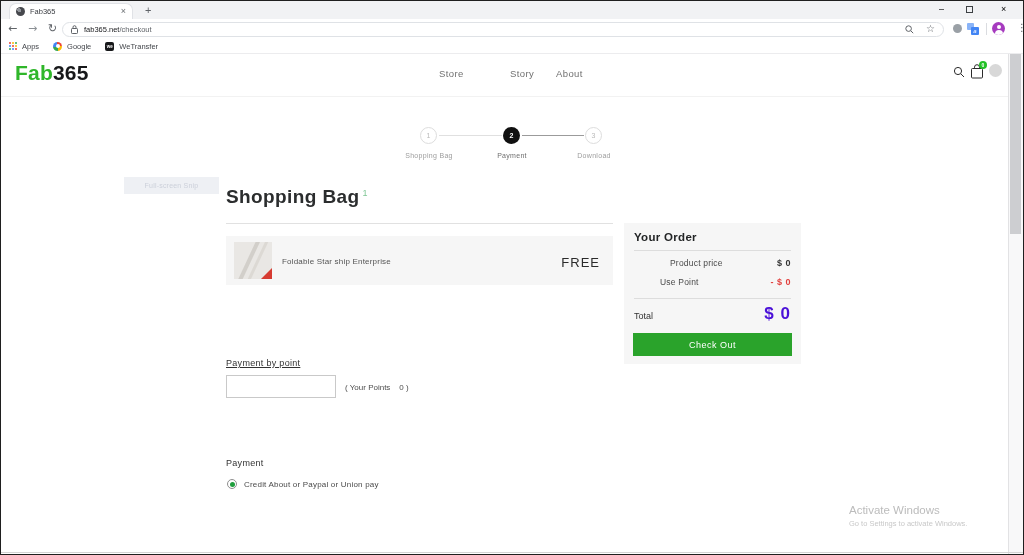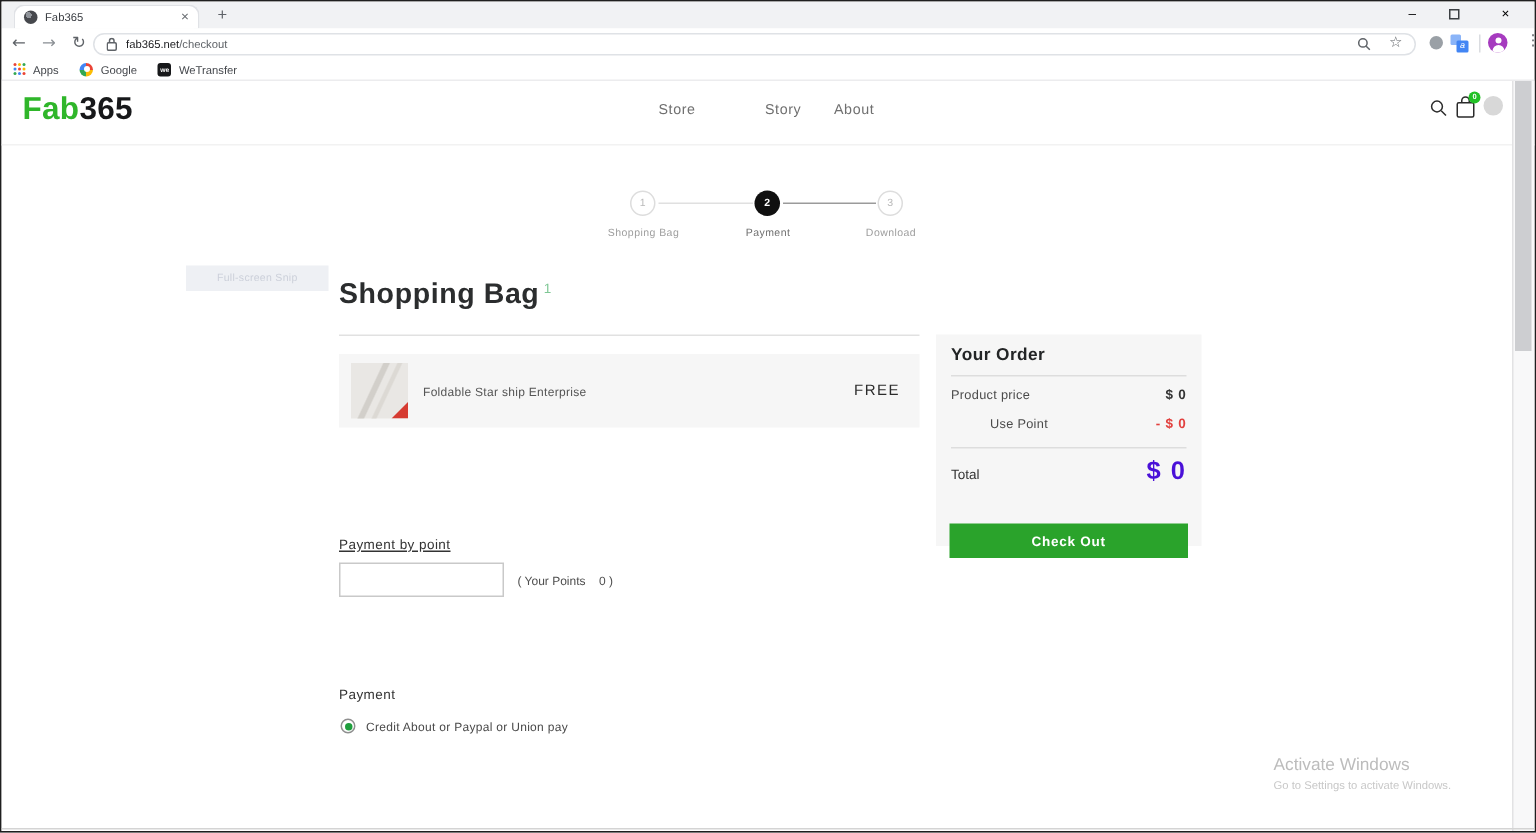--- a/index.html
+++ b/index.html
@@ -95,35 +95,35 @@
   .page-title sup{font-size:9px; color:#7fc795; font-weight:400; margin-left:3px;}
   .divider-title{position:absolute; left:225px; top:169px; width:387px; height:1px; background:#e1e1e1;}
 
   .item-row{position:absolute; left:225px; top:182px; width:387px; height:49px; background:#f6f6f6;}
   .item-thumb{position:absolute; left:8px; top:6px; width:38px; height:37px; background:#e9e7e4; overflow:hidden;
        background-image:linear-gradient(115deg, transparent 38%, #d2cfca 40%, #d2cfca 46%, transparent 48%),
                         linear-gradient(115deg, transparent 55%, #dcd9d4 57%, #dcd9d4 61%, transparent 63%);}
   .item-thumb::after{content:""; position:absolute; right:0; bottom:0; width:0; height:0;
        border-left:11px solid transparent; border-bottom:11px solid #d63b31;}
   .item-name{position:absolute; left:56px; top:21px; font-size:8px; color:#555; letter-spacing:0.2px;}
-  .item-price{position:absolute; right:13px; top:19px; font-size:10px; color:#2b2b2b; letter-spacing:1px; font-weight:500;text-align:center;}
+  .item-price{position:absolute; right:13px; top:19px; font-size:13px; color:#2b2b2b; letter-spacing:1px; font-weight:500;text-align:center;}
 
   .order-box{position:absolute; left:623px; top:169px; width:177px; height:141px; background:#f6f6f6;}
   .order-title{position:absolute; left:10px; top:8px; font-size:11.5px; font-weight:700; color:#232526; letter-spacing:0.3px;}
   .order-div1{position:absolute; left:10px; right:10px; top:27px; height:1px; background:#ddd;}
   .order-row-label{position:absolute; left:10px; font-size:8.5px; color:#4a4a4a; letter-spacing:0.2px;}
   .order-row-value{position:absolute; right:10px; font-size:9px; color:#333; font-weight:600; letter-spacing:0.5px;}
-  .or1{top:35px;} .or2{top:54px;padding-left:26px;}
+  .or1{top:35px;margin-left:36px;} .or2{top:54px;padding-left:26px;}
   .value-red{color:#e2403e;}
   .order-div2{position:absolute; left:10px; right:10px; top:75px; height:1px; background:#ddd;}
   .total-label{position:absolute; left:10px; top:88px; font-size:9px; color:#333;}
   .total-value{position:absolute; right:10px; top:81px; font-size:17px; font-weight:800; color:#4a10d8; letter-spacing:1px;}
   .checkout-btn{position:absolute; left:9px; right:9px; top:110px; height:23px; background:#2aa32b;
-       color:#fff; font-size:9px; font-weight:700; letter-spacing:0.5px;
-       display:flex; align-items:center; justify-content:center; border:none; cursor:pointer;margin-top:16px;}
+       color:#fff; font-size:9px; font-weight:400; letter-spacing:0.5px;
+       display:flex; align-items:center; justify-content:center; border:none; cursor:pointer;}
 
   .section-label{position:absolute; left:225px; font-size:9px; color:#333; letter-spacing:0.3px;}
   .lbl-point{top:304px;text-decoration:underline;}
   .point-input{position:absolute; left:225px; top:321px; width:110px; height:23px; background:#fff;
        border:1px solid #c9c9c9; font-size:9px; padding:0 5px; color:#333;}
   .point-hint{position:absolute; left:344px; top:329px; font-size:8px; color:#4e4e4e; white-space:pre;}
 
   .lbl-payment{top:404px;}
   .radio{position:absolute; left:226px; top:425px; width:10px; height:10px; border-radius:50%;
        border:1px solid #8f8f8f; background:#fff;}

